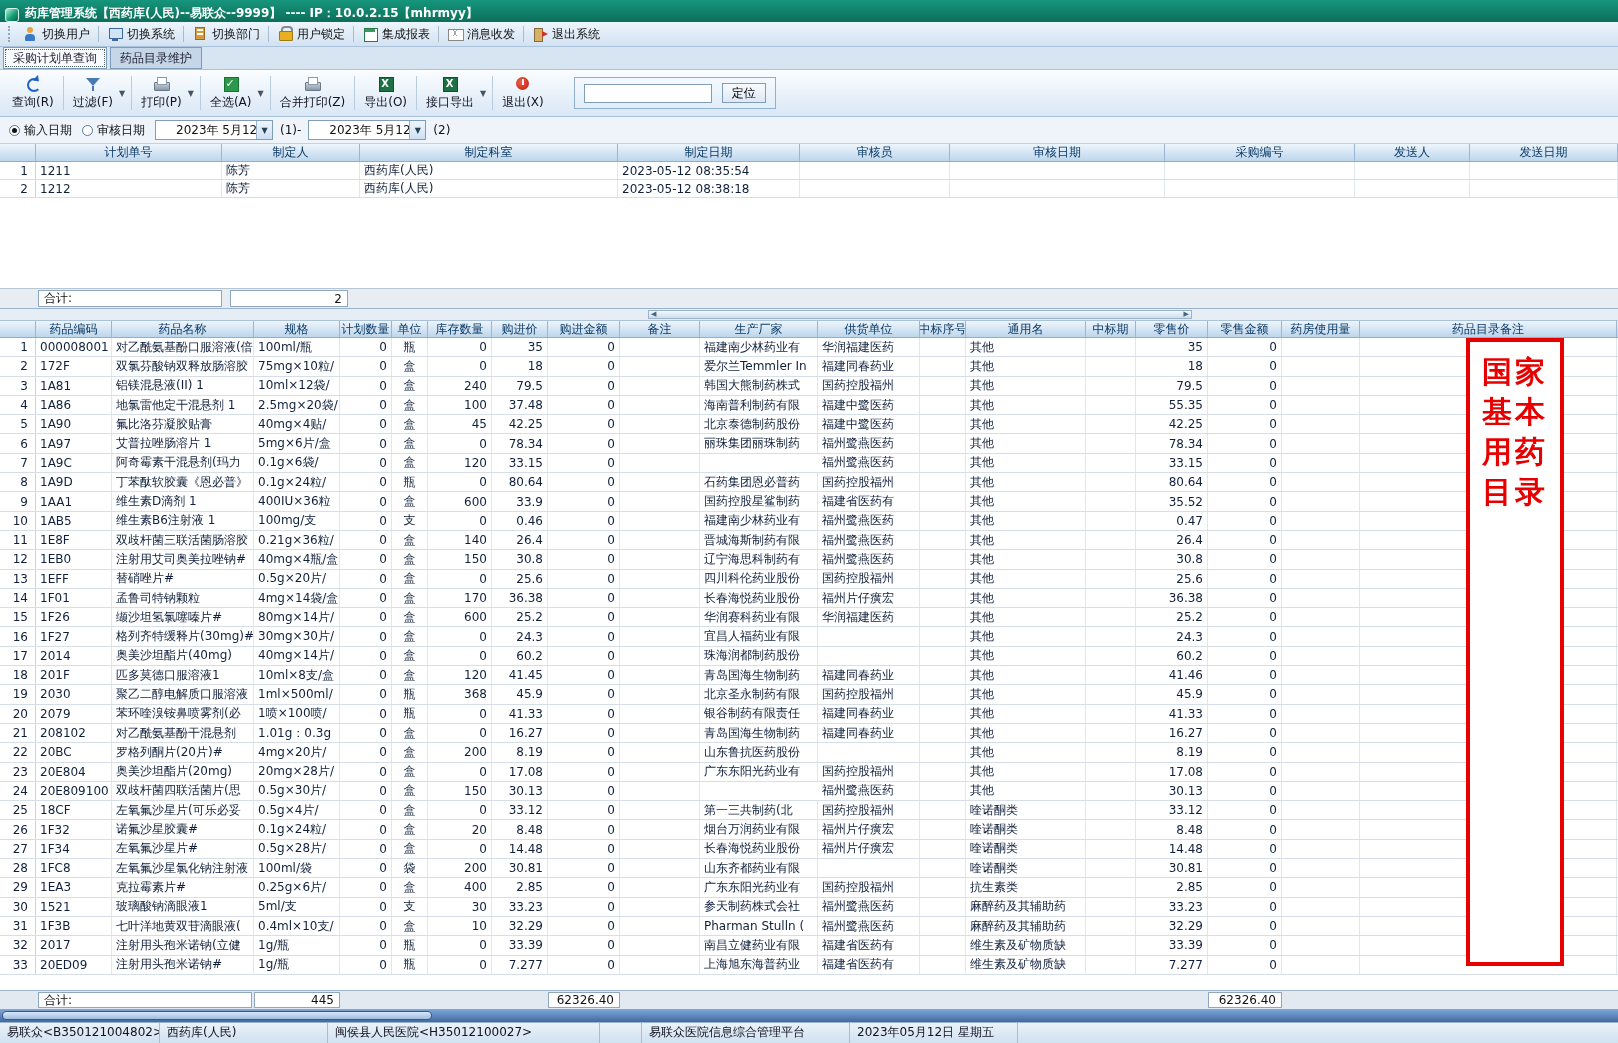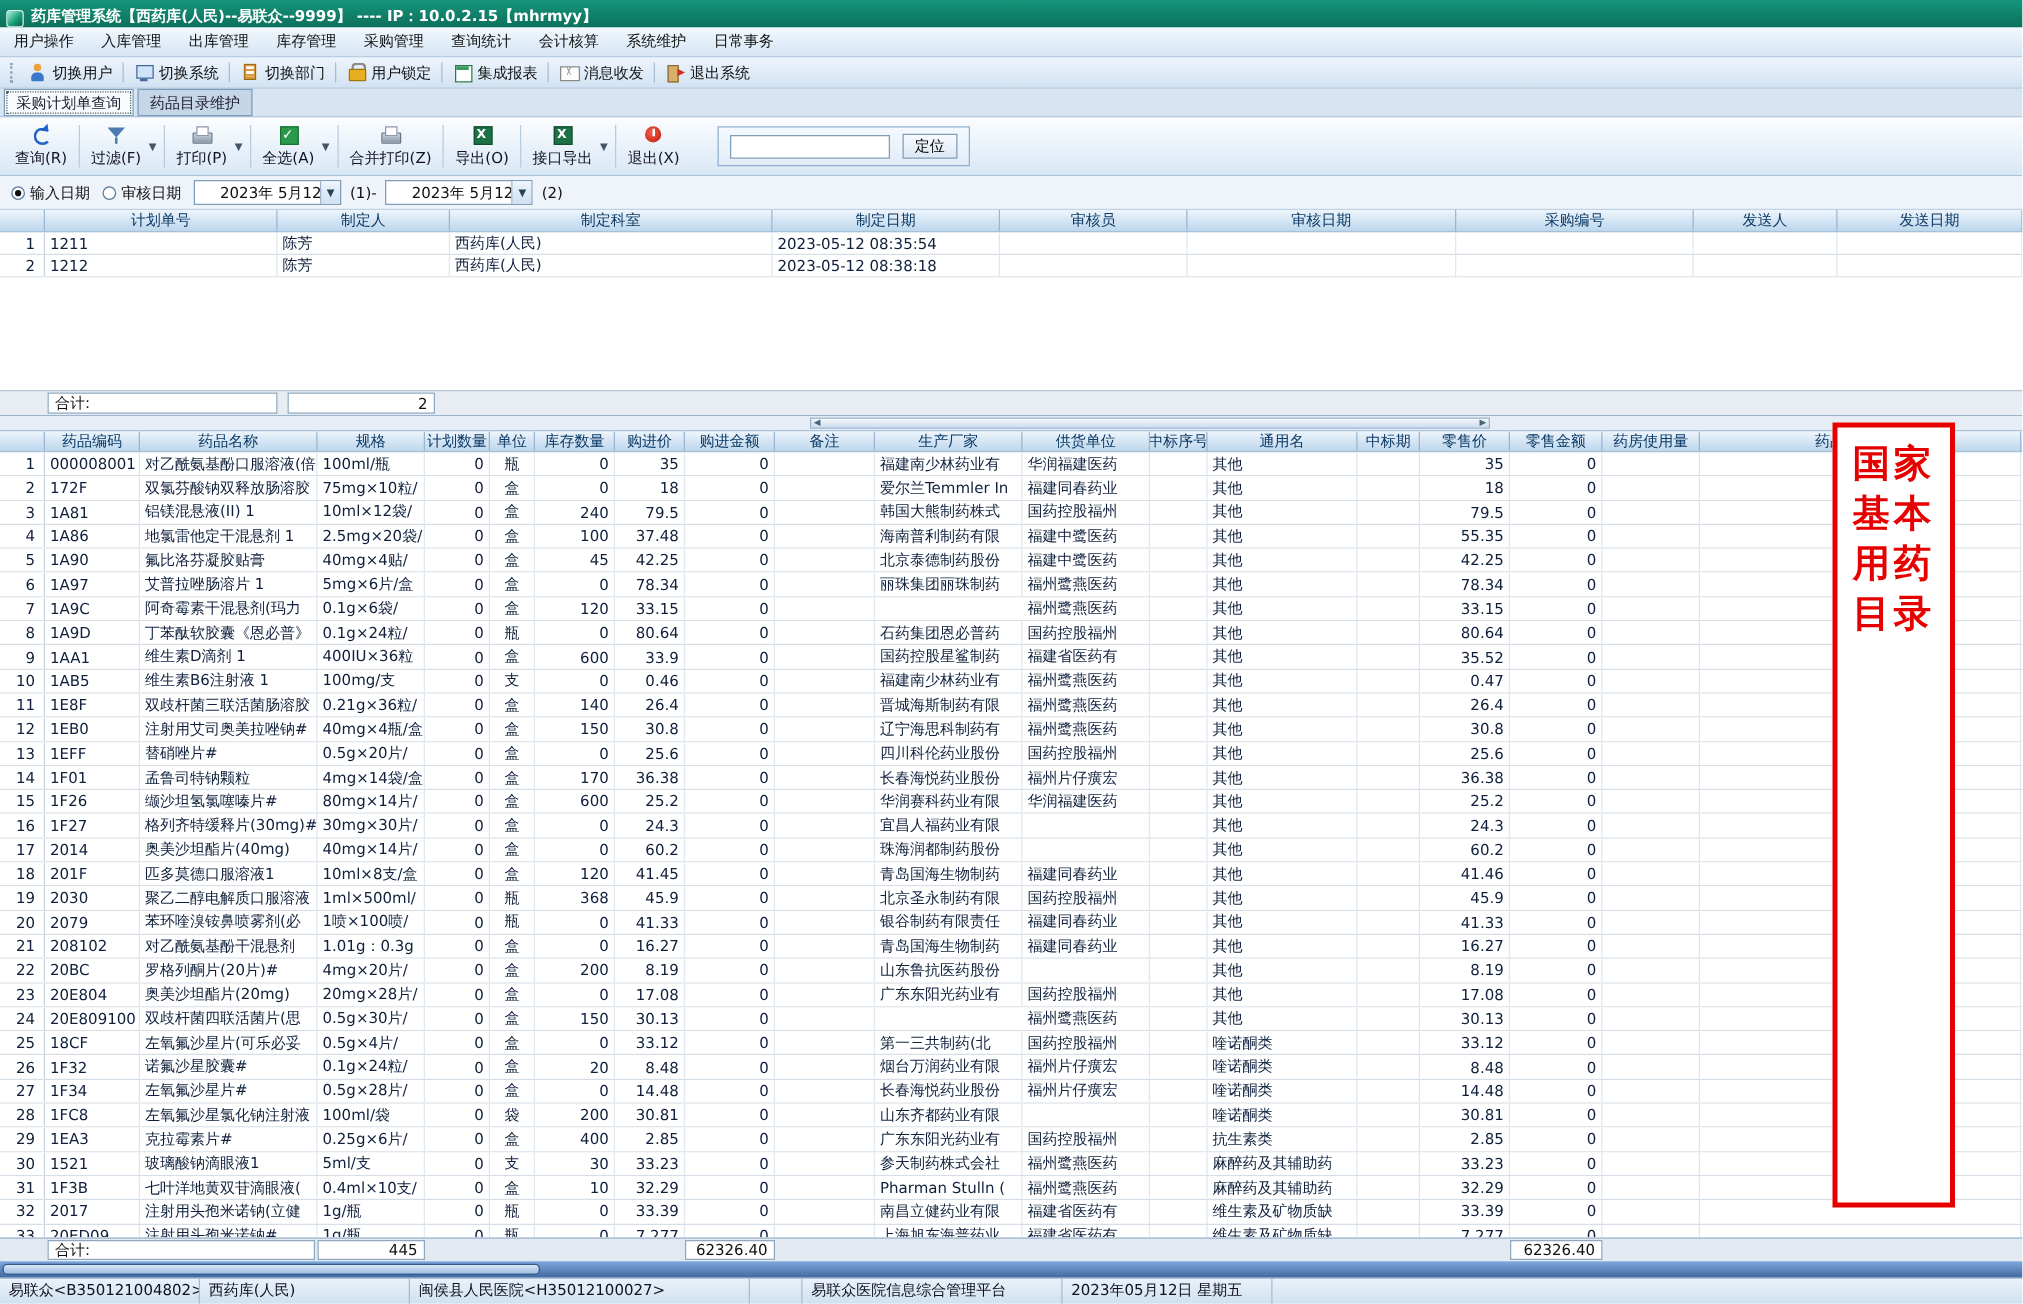--- a/index.html
+++ b/index.html
@@ -113,31 +113,20 @@
 </style>
 </head>
 <body>
 
 <div class="app">
   <div class="titlebar">
     <span class="applogo"></span>
     <span>药库管理系统【西药库(人民)--易联众--9999】 ---- IP：10.0.2.15【mhrmyy】</span>
   </div>
 
-  <div class="menubar" id="menubar">
-      <span class="mitem">用户操作</span>
-      <span class="mitem">入库管理</span>
-      <span class="mitem">出库管理</span>
-      <span class="mitem">库存管理</span>
-      <span class="mitem">采购管理</span>
-      <span class="mitem">查询统计</span>
-      <span class="mitem">会计核算</span>
-      <span class="mitem">系统维护</span>
-      <span class="mitem">日常事务</span>
-    </div>
   <div class="quickbar" id="quickbar">
       <span class="grip"></span>
       <span class="qitem">
         <span class="ic ic-switch-user"></span>
         <span>切换用户</span>
       </span>
       <span class="qsep"></span>
       <span class="qitem">
         <span class="ic ic-switch-system"></span>
         <span>切换系统</span>

